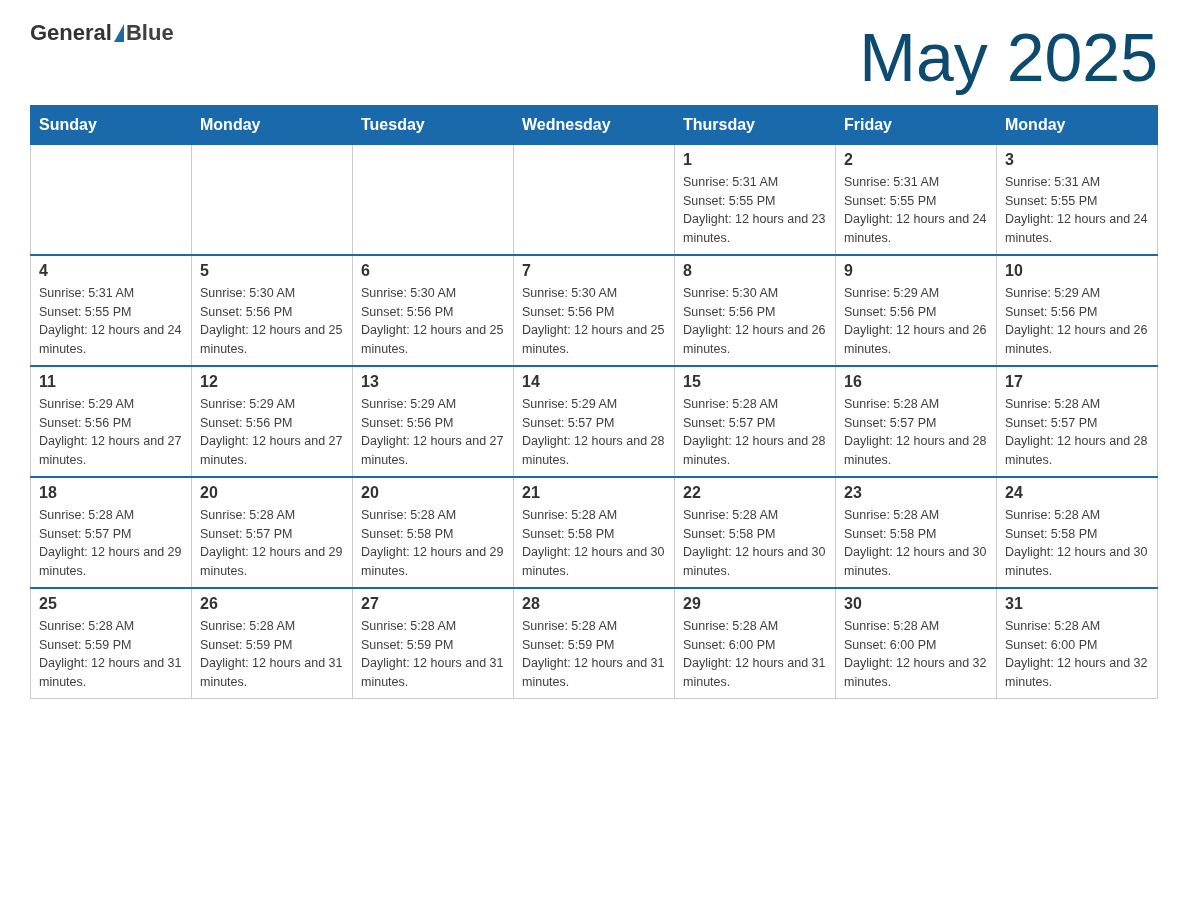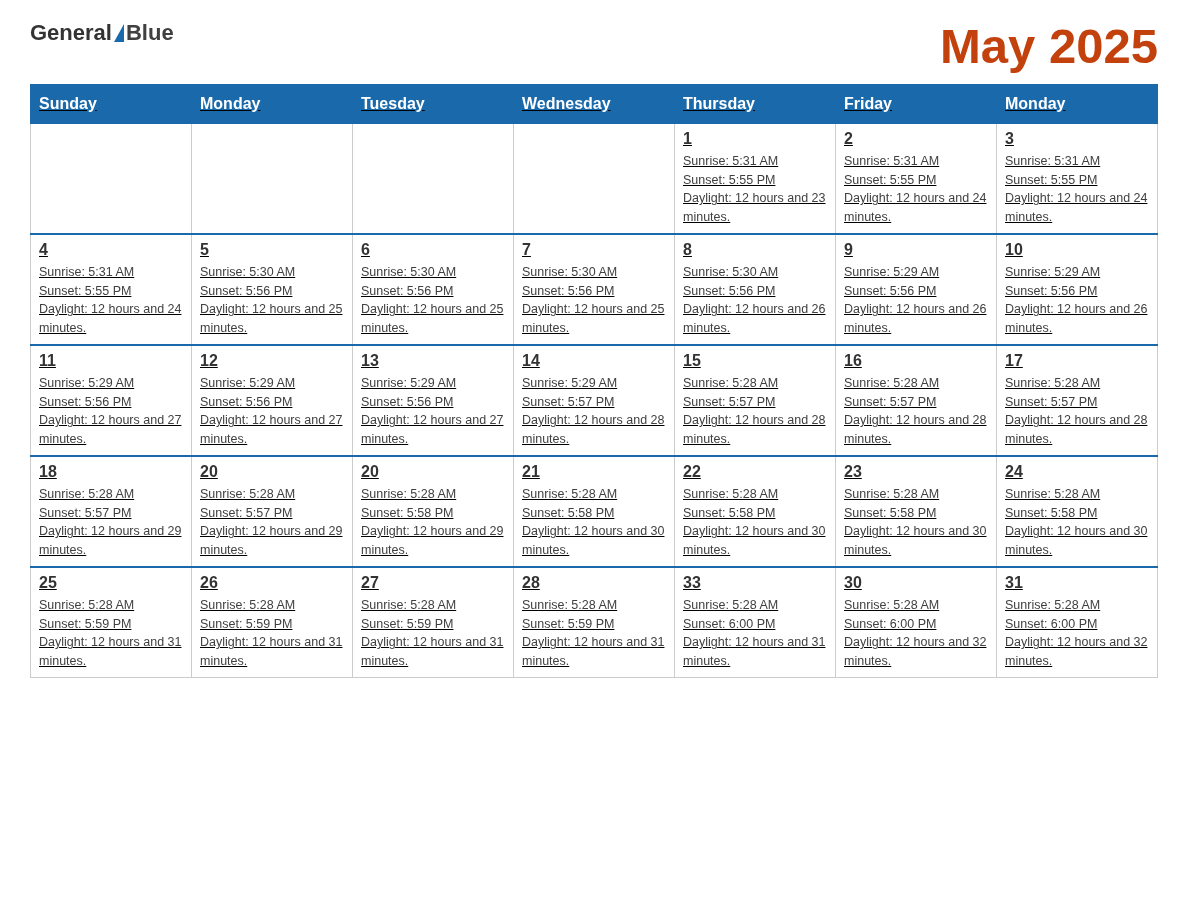--- a/index.html
+++ b/index.html
@@ -37,35 +37,34 @@
       margin: 0 2px;
       display: inline-block;
     }
     .logo-blue {
       color: #404040;
     }
     .title-section {
       text-align: right;
     }
     .month-title {
-      font-size: 49px;
-      font-weight: bold;
-      color: #c2410c;
+      font-size: 68px;
+      font-weight: normal;
+      color: #0c4a6e;
       line-height: 1.1;
     }
     .location-title {
       font-size: 20px;
       color: #333;
       margin-top: 4px;
     }
     .calendar {
       width: 100%;
       border-collapse: collapse;
       margin-top: 10px;
-      text-decoration: underline;
     }
     .calendar th {
       background-color: #1a6aab;
       color: #fff;
       font-size: 16px;
       font-weight: bold;
       padding: 10px 8px;
       text-align: left;
       border: 1px solid #1a6aab;
     }
@@ -245,21 +244,21 @@
         </td>
         <td>
           <span class="day-number">27</span>
           <div class="day-info">Sunrise: 5:28 AM<br>Sunset: 5:59 PM<br>Daylight: 12 hours and 31 minutes.</div>
         </td>
         <td>
           <span class="day-number">28</span>
           <div class="day-info">Sunrise: 5:28 AM<br>Sunset: 5:59 PM<br>Daylight: 12 hours and 31 minutes.</div>
         </td>
         <td>
-          <span class="day-number">33</span>
+          <span class="day-number">29</span>
           <div class="day-info">Sunrise: 5:28 AM<br>Sunset: 6:00 PM<br>Daylight: 12 hours and 31 minutes.</div>
         </td>
         <td>
           <span class="day-number">30</span>
           <div class="day-info">Sunrise: 5:28 AM<br>Sunset: 6:00 PM<br>Daylight: 12 hours and 32 minutes.</div>
         </td>
         <td>
           <span class="day-number">31</span>
           <div class="day-info">Sunrise: 5:28 AM<br>Sunset: 6:00 PM<br>Daylight: 12 hours and 32 minutes.</div>
         </td>

